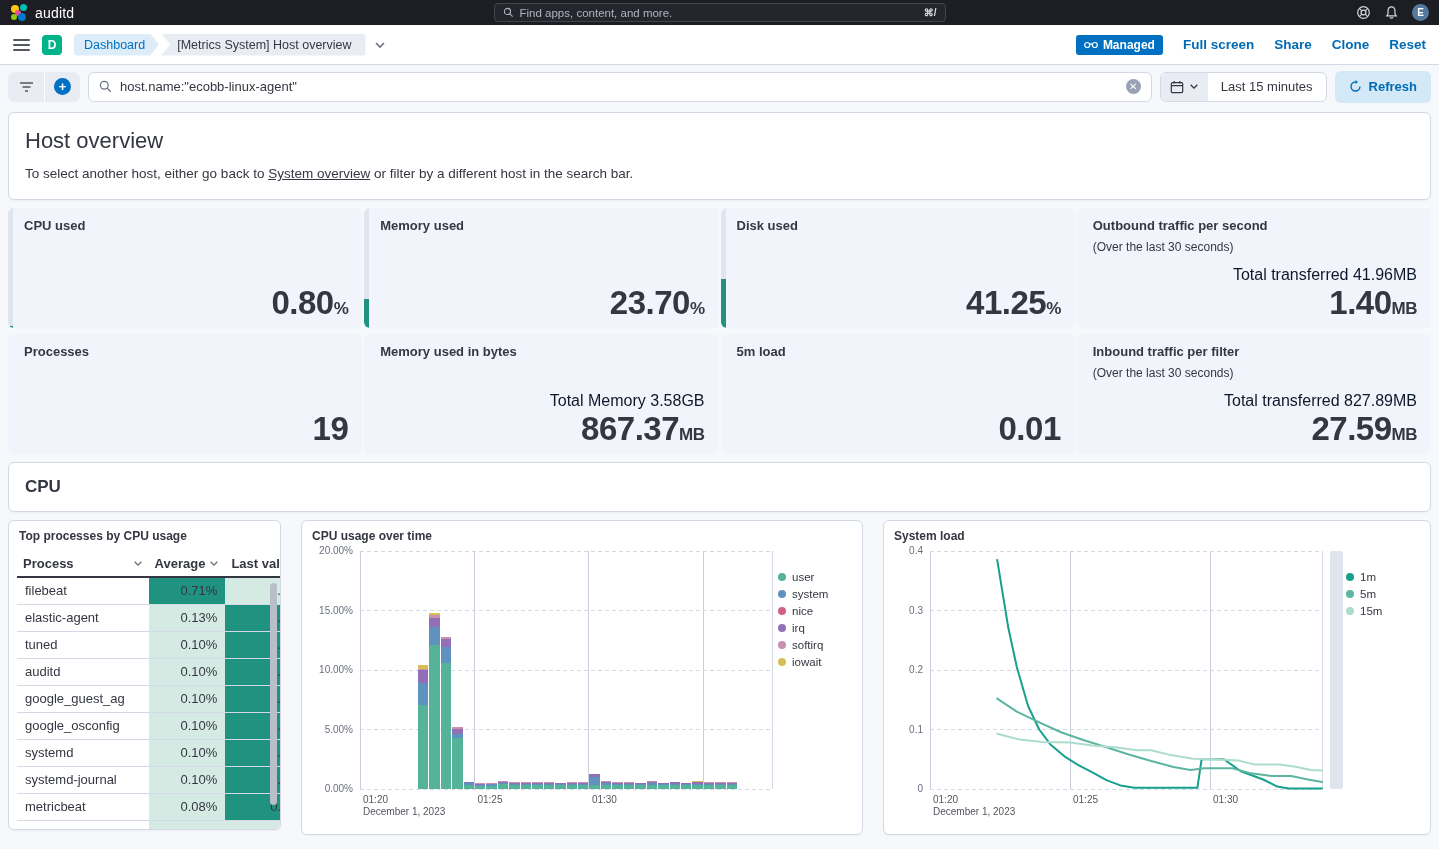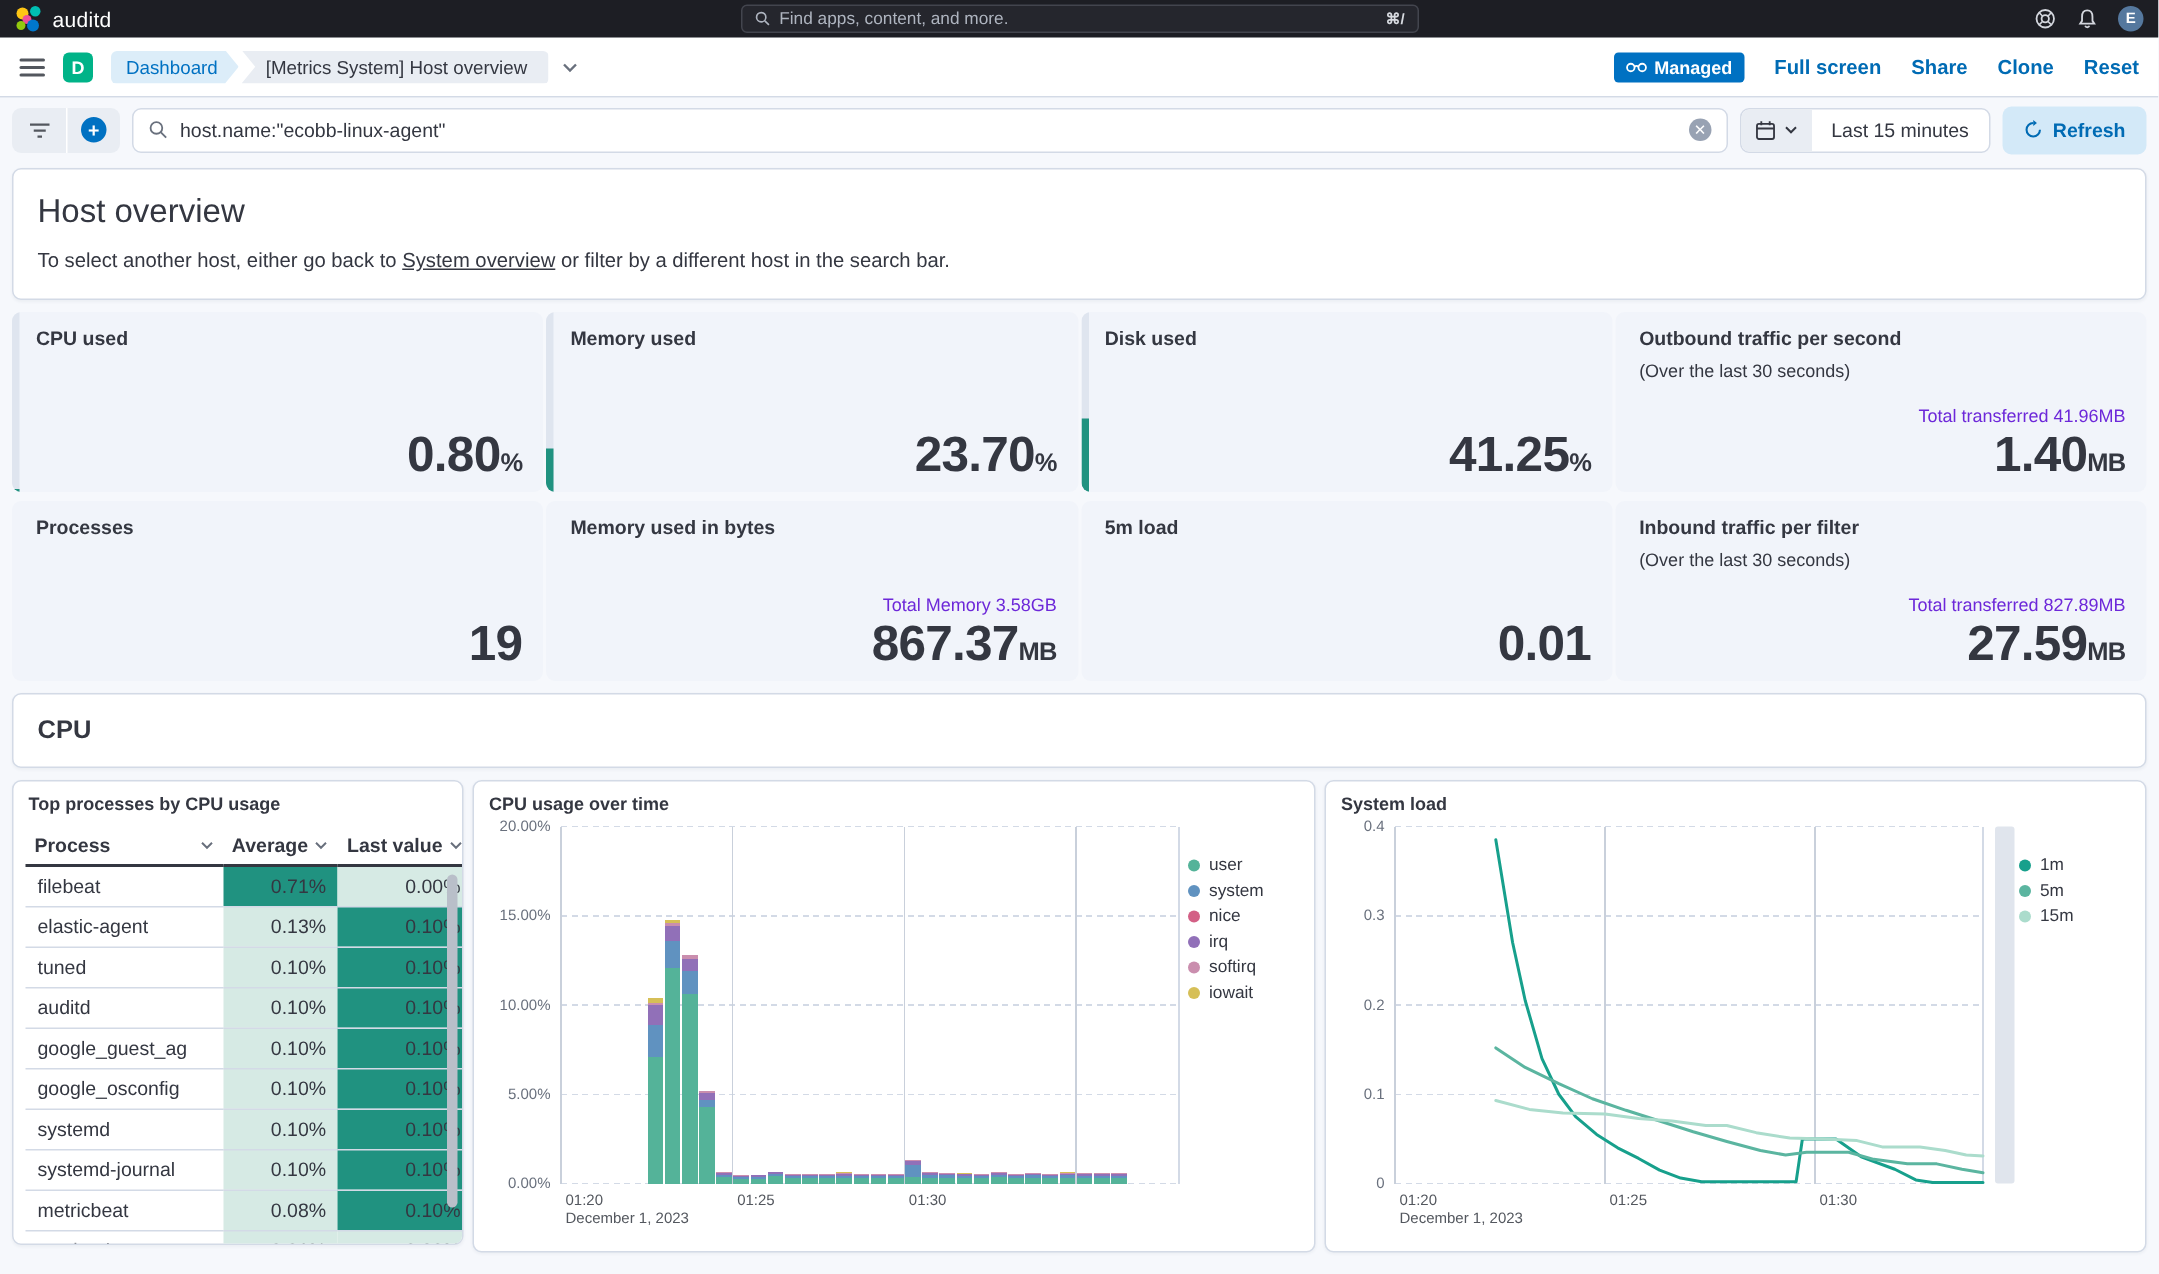--- a/index.html
+++ b/index.html
@@ -64,31 +64,31 @@
   .overview-desc { margin-top:12px; font-size:13.5px; }
   .overview-desc a { color:#343741; text-decoration:underline; cursor:pointer; }
 
   
   .cards { margin:0 8px; display:grid; grid-template-columns:repeat(4,1fr); gap:2px; }
   .cards + .cards { margin-top:6px; }
   .card { position:relative; background:#F1F4FA; border-radius:6px; height:120px; padding:10px 14px 8px 16px; overflow:hidden; }
   .card-title { font-size:13px; font-weight:bold; color:#343741; }
   .card-sub { font-size:12px; color:#343741; margin-top:7px; }
   .card-val-wrap { position:absolute; right:14px; bottom:7px; text-align:right; }
-  .card-secondary { font-size:12px; color:#6d28d9; margin-bottom:1px; }
+  .card-secondary { font-size:16px; color:#0f172a; margin-bottom:1px; }
   .card-value { font-size:33px; font-weight:bold; color:#343741; letter-spacing:-.5px; line-height:1.1; }
   .card-unit { font-size:17px; font-weight:bold; }
   .vbar { position:absolute; left:0; top:0; bottom:0; width:5px; background:#DFE5EF; border-radius:6px 0 0 6px; }
   .vbar-fill { position:absolute; left:0; bottom:0; width:100%; background:#209280; border-radius:0 0 0 6px; }
 
   .cpu-section { margin:8px 8px 8px; padding:14px 16px; }
   .cpu-section h2 { font-size:17px; font-weight:bold; }
 
   
-  .bottom { margin:0 8px; display:flex; gap:6px; align-items:flex-start; }
+  .bottom { margin:0 8px; display:flex; gap:20px; align-items:flex-start; }
   .table-panel { width:320px; height:310px; padding:8px 0 0; overflow:hidden; position:relative; }
   .panel-title { font-size:12px; font-weight:bold; color:#343741; padding:0 10px; }
   .ptable { margin:8px 8px 0 8px; width:298px; border-collapse:collapse; font-size:13px; }
   .ptable th { text-align:left; font-weight:bold; padding:5px 6px; border-bottom:2px solid #343741; white-space:nowrap; cursor:pointer; }
   .ptable th .hcell { display:flex; align-items:center; justify-content:space-between; gap:4px; }
   .ptable th.num .hcell { justify-content:flex-end; }
   .ptable td { padding:4px 8px; border-bottom:1px solid #D3DAE6; height:27px; }
   .ptable td.num { text-align:right; }
   .cell-dark { background:#209280; }
   .cell-light { background:#D6EAE4; }

